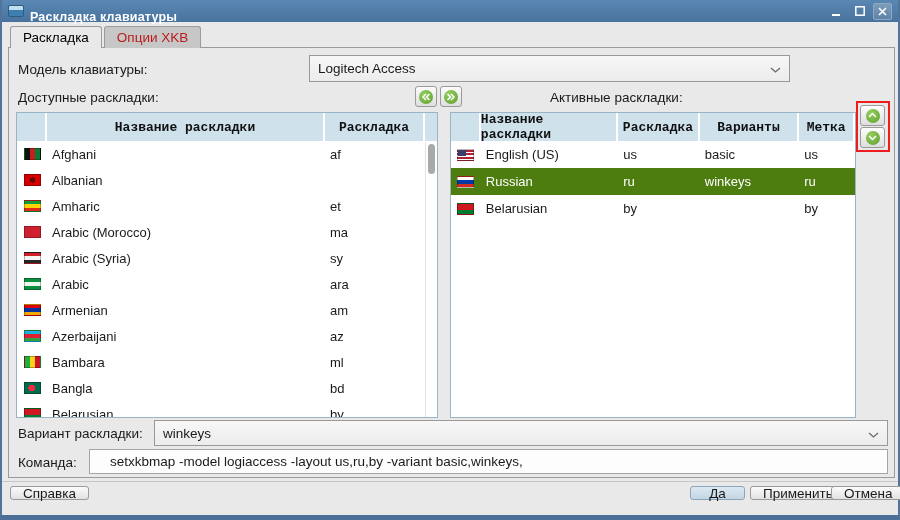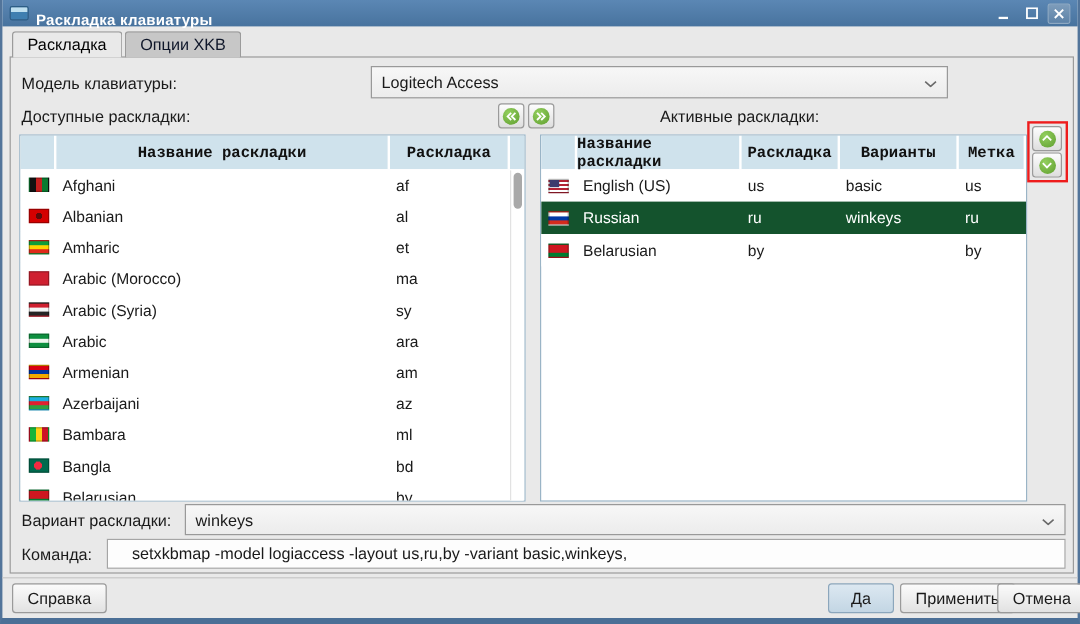--- a/index.html
+++ b/index.html
@@ -14,21 +14,21 @@
   .title-text { color:#fff; font-size:12.5px; font-weight:bold; letter-spacing:.2px;margin-top:12px; }
   .titlebar-controls { margin-left:auto; display:flex; align-items:center; gap:4px; }
   .tb-btn { width:19px; height:17px; display:flex; align-items:center; justify-content:center; }
   .tb-btn svg { display:block; }
   .tb-close { background:linear-gradient(#7d9cba,#5e83a8); border:1px solid #8fa9c2; border-radius:2px; }
   
   .tabs { position:absolute; left:8px; top:26px; display:flex; z-index:3; }
   .tab { height:22px; padding:0 12px; font-size:13.5px; display:flex; align-items:center;
          border:1px solid #9b9b9b; border-bottom:none; border-radius:3px 3px 0 0; margin-right:2px; }
   .tab.active { background:#e9e9e9; position:relative; top:0; z-index:4; }
-  .tab.inactive { background:#c7c7c7; color:#0f172a; }
+  .tab.inactive { background:#c7c7c7; color:#b91c1c; }
   
   .panel { position:absolute; left:6px; top:47px; width:887px; height:431px;
            border:1px solid #9b9b9b; background:#e9e9e9; }
   .label { font-size:13.5px; color:#1a1a1a; }
   .row-model-label { position:absolute; left:16px; top:62px; }
   .combo { position:absolute; border:1px solid #999; background:linear-gradient(#f7f7f7,#ececec);
            display:flex; align-items:center; padding:0 8px; font-size:13.5px; color:#1a1a1a; }
   .combo .chev { margin-left:auto; }
   .combo-model { left:307px; top:55px; width:481px; height:27px;gap:28px; }
   .lbl-available { position:absolute; left:16px; top:90px; }
@@ -40,21 +40,21 @@
              background:radial-gradient(circle at 35% 30%, #93cf5e, #5f9e2f);
              display:flex; align-items:center; justify-content:center; }
   
   .tbl { position:absolute; background:#fff; border:1px solid #9ab4c6; overflow:hidden; }
   .tbl-left { left:14px; top:112px; width:422px; height:306px; }
   .tbl-right { left:448px; top:112px; width:406px; height:306px; }
   .thead { display:flex; height:28px; background:#cfe2ec; font-weight:bold; font-size:13px; color:#111;font-family:Liberation Mono, monospace; }
   .th { display:flex; align-items:center; justify-content:center; border-right:2px solid #fff; height:100%; }
   .tr { display:flex; align-items:center; height:26px; font-size:13px; color:#1a1a1a; background:#fff; }
   .tbl-right .tr { height:27px; }
-  .tr.selected { background:#14532d; color:#fff;align-items:flex-end; }
+  .tr.selected { background:#4d7c0f; color:#fff;align-items:flex-end; }
   .td { display:flex; align-items:center; height:100%; padding-left:5px; }
   .td-flag { justify-content:center; padding-left:0; }
   .flag { width:17px; height:12px; border:1px solid rgba(0,0,0,.28); }
   
   [data-flag="af"]{background:linear-gradient(90deg,#111 0 33%,#c41e1e 33% 66%,#0a7a30 66%);}
   [data-flag="al"]{background:radial-gradient(circle at 50% 50%, #5e0a0a 0 28%, #d40000 30%);}
   [data-flag="et"]{background:linear-gradient(#0f9d3a 0 33%,#ffd400 33% 66%,#e02a1a 66%);}
   [data-flag="ma"]{background:#cf2030;}
   [data-flag="sy"]{background:linear-gradient(#d02030 0 33%,#f5f5f5 33% 66%,#262626 66%);}
   [data-flag="ara"]{background:linear-gradient(#0d8f3f 0 30%,#eef7ee 30% 68%,#0d8f3f 68%);}
@@ -85,21 +85,21 @@
   .move-ud .gbtn { width:25px; height:21px; }
   
   .lbl-variant { position:absolute; left:16px; top:426px; }
   .combo-variant { left:152px; top:420px; width:734px; height:26px; }
   .lbl-command { position:absolute; left:16px; top:455px; }
   .cmd-field { position:absolute; left:87px; top:449px; width:799px; height:25px; background:#fdfdfd;
                border:1px solid #a5a5a5; display:flex; align-items:center; padding:0 20px;
                font-size:13.5px; color:#1a1a1a; white-space:nowrap; overflow:hidden; }
   
   .footer-sep { position:absolute; left:0; top:481px; width:100%; height:1px; background:#c6c6c6; }
-  .btn { position:absolute; height:25px; border:1px solid #9a9a9a; border-radius:3px;
+  .btn { position:absolute; height:14px; border:1px solid #9a9a9a; border-radius:3px;
          background:linear-gradient(#fbfbfb,#e2e2e2); font-size:13.5px; color:#1a1a1a;
          display:flex; align-items:center; justify-content:center; padding:0 12px; font-family:"Liberation Sans",sans-serif; }
   .btn-help { left:8px; top:486px; }
   .btn-ok { left:688px; top:486px; width:55px; background:linear-gradient(#dce8f1,#c3d6e4); border-color:#8ba6bc; }
   .btn-apply { left:748px; top:486px; }
   .btn-cancel { left:829px; top:486px; }
 </style>
 </head>
 <body>
 
@@ -181,21 +181,20 @@
           <span class="flag" data-flag="af"></span>
         </div>
       <div class="td c-name">Afghani</div>
       <div class="td c-code">af</div>
     </div>
     <div class="tr">
       <div class="td td-flag c-flag">
           <span class="flag" data-flag="al"></span>
         </div>
       <div class="td c-name">Albanian</div>
-      <div class="td c-code">al</div>
     </div>
     <div class="tr">
       <div class="td td-flag c-flag">
           <span class="flag" data-flag="et"></span>
         </div>
       <div class="td c-name">Amharic</div>
       <div class="td c-code">et</div>
     </div>
     <div class="tr">
       <div class="td td-flag c-flag">

